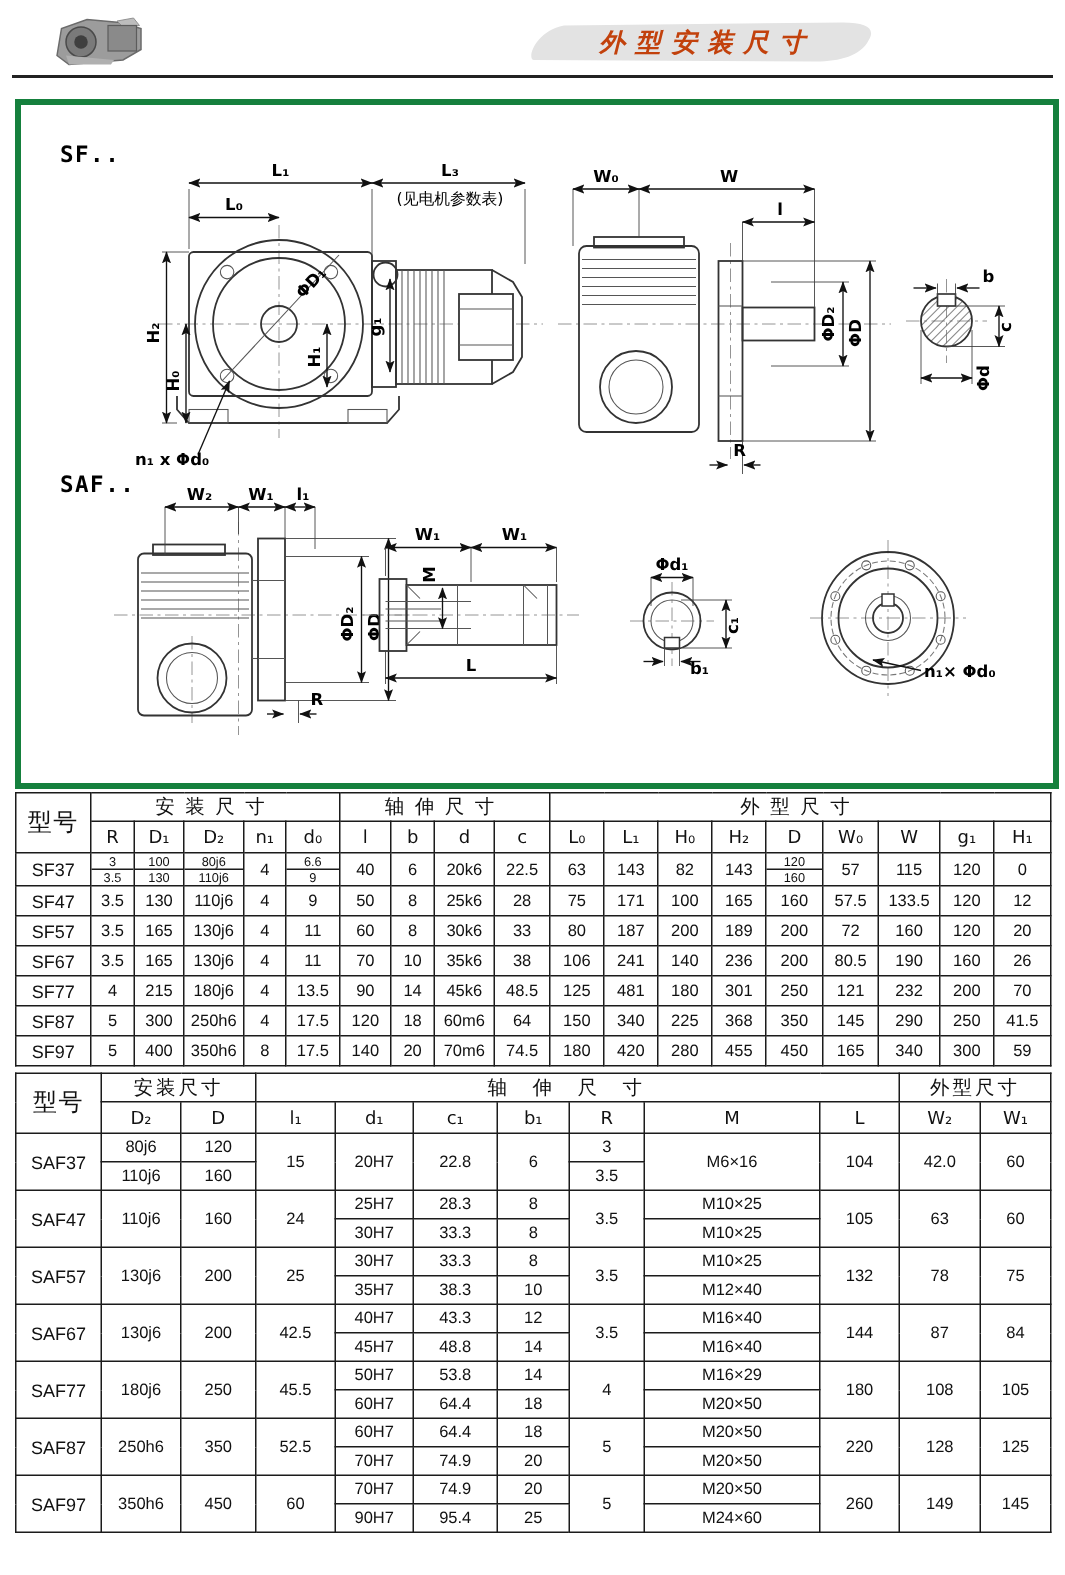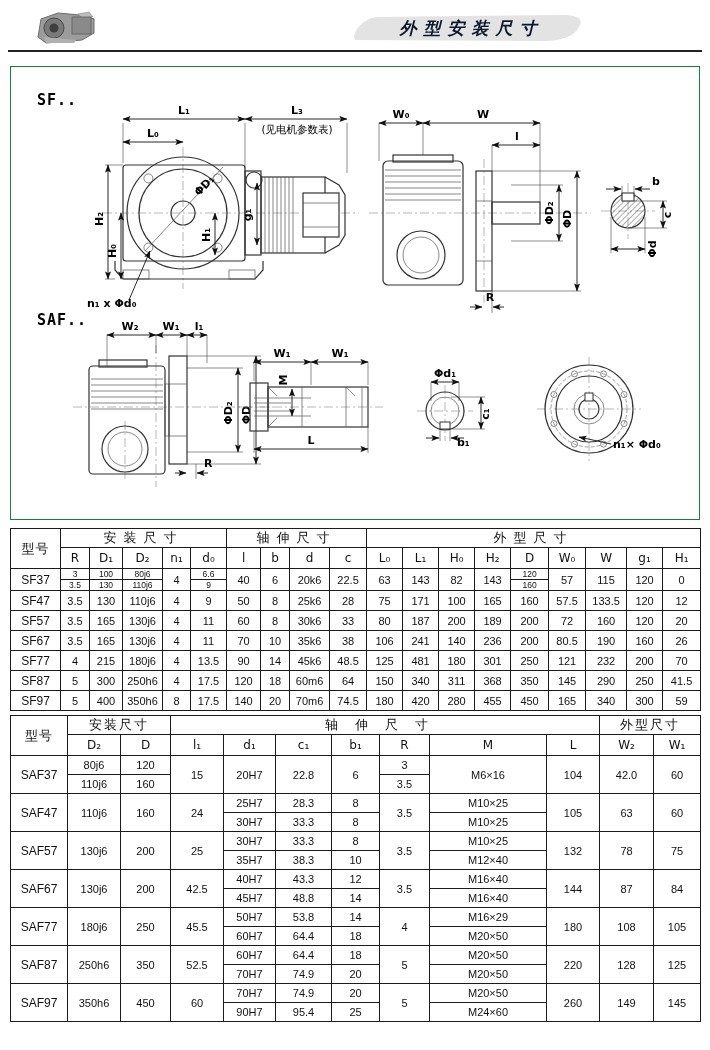--- a/index.html
+++ b/index.html
@@ -4,46 +4,46 @@
 <style>
   html,body{margin:0;padding:0;background:#fff}
   body{width:710px;height:1050px;position:relative;font-family:"Liberation Sans",sans-serif;color:#111}
   .page{position:absolute;inset:0;background:#fff;overflow:hidden}
 
   
   .logo{position:absolute;left:28px;top:6px;width:72px;height:42px}
   .banner{position:absolute;left:348px;top:12px;width:240px;height:32px}
   .banner svg{position:absolute;inset:0}
   .banner .title{position:absolute;inset:0;display:flex;align-items:center;justify-content:center;
-    font:bold italic 17px "DejaVu Sans","Liberation Sans",sans-serif;letter-spacing:7px;padding-left:7px;color:#0f172a}
+    font:bold italic 17px "DejaVu Sans","Liberation Sans",sans-serif;letter-spacing:7px;padding-left:7px;color:#c2410c}
   .rule{position:absolute;left:8px;top:50px;width:694px;height:2px;background:#222}
 
   
-  .panel{position:absolute;left:10px;top:66px;width:688px;height:452px;border:1px solid #15803d;background:#fff}
+  .panel{position:absolute;left:10px;top:66px;width:688px;height:452px;border:4px solid #15803d;background:#fff}
   .panel svg{position:absolute;inset:0}
   .ol{fill:none;stroke:#333;stroke-width:1.2}
   .thin{fill:none;stroke:#555;stroke-width:.7}
   .cl{fill:none;stroke:#888;stroke-width:.6;stroke-dasharray:9 3 2 3}
   .bolt{fill:none;stroke:#777;stroke-width:.7;stroke-dasharray:4 2}
   .dim{fill:none;stroke:#111;stroke-width:.9}
   .ext{fill:none;stroke:#444;stroke-width:.6}
   text.dl{font:bold 11px "DejaVu Sans","Liberation Sans",sans-serif;fill:#000}
   text.note{font:10.5px "DejaVu Sans","Liberation Sans",sans-serif;fill:#000}
   text.big{font:bold 15px "DejaVu Sans Mono","Liberation Mono",monospace;fill:#000;letter-spacing:1px}
 
   
   table{border-collapse:collapse;table-layout:fixed;position:absolute;left:10px;width:690px;background:#fff}
   #table1{top:528px}
   #table2{top:715px}
   th,td{border:1px solid #1b1b1b;text-align:center;vertical-align:middle;padding:0;font-weight:normal}
   th.group-h{font-size:13px;height:18px;font-family:Liberation Mono, monospace}
   #table1 th.group-h{letter-spacing:7px}
   #table2 th.group-h{letter-spacing:2px}
   #table2 thead tr:first-child th:nth-child(3){letter-spacing:17px}
-  th.model-h{font-size:13px;letter-spacing:1px;font-family:"DejaVu Sans","Liberation Sans",sans-serif}
+  th.model-h{font-size:16px;letter-spacing:1px;font-family:"DejaVu Sans","Liberation Sans",sans-serif}
   th.col-h{font-size:12px;height:20px;font-family:"DejaVu Sans","Liberation Sans",sans-serif}
   td{font-size:11px;height:19px;font-family:"Liberation Sans",sans-serif}
   #table2 td{height:18px}
   td.model{font-size:12px}
   .split span{display:block;font-size:8.5px;line-height:10px}
   .split span + span{border-top:1px solid #1b1b1b}
 </style>
 </head>
 <body>
 
@@ -502,21 +502,21 @@
           <td>300</td>
           <td>250h6</td>
           <td>4</td>
           <td>17.5</td>
           <td>120</td>
           <td>18</td>
           <td>60m6</td>
           <td>64</td>
           <td>150</td>
           <td>340</td>
-          <td>311</td>
+          <td>225</td>
           <td>368</td>
           <td>350</td>
           <td>145</td>
           <td>290</td>
           <td>250</td>
           <td>41.5</td>
         </tr>
         <tr>
           <td class="model">SF97</td>
           <td>5</td>

